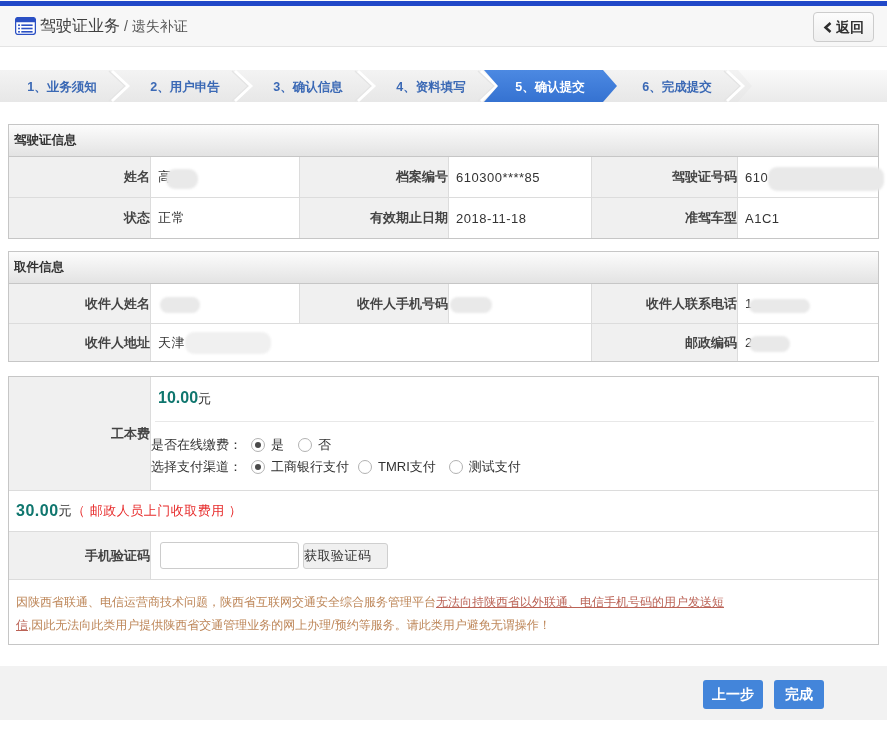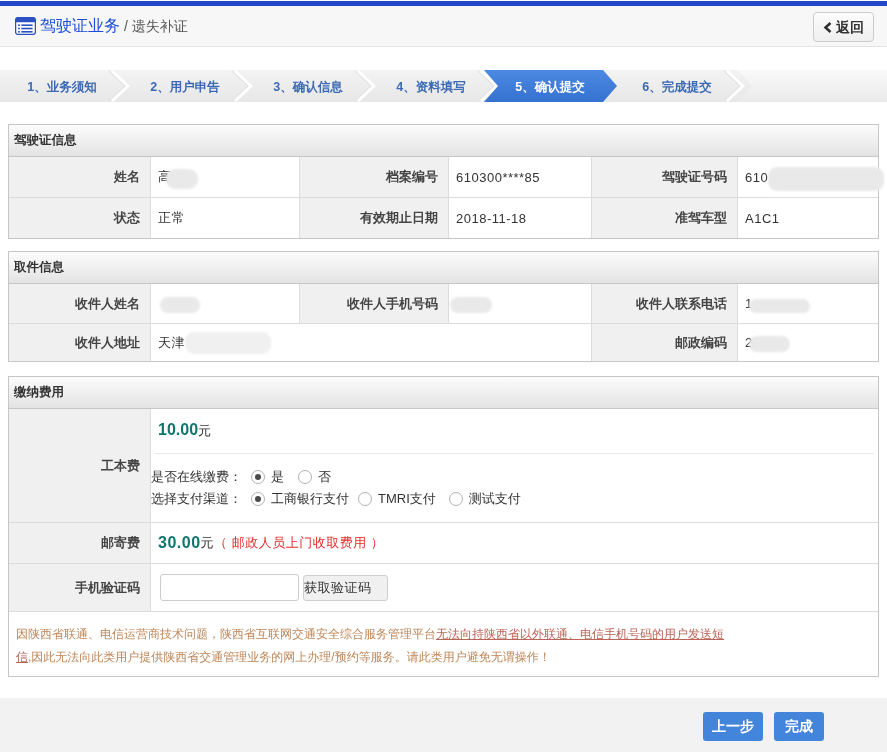--- a/index.html
+++ b/index.html
@@ -1,30 +1,30 @@
 <!DOCTYPE html>
 <html><head>
 <meta charset="utf-8">
 <style>
 *{margin:0;padding:0;box-sizing:border-box}
 html,body{width:887px;height:756px;background:#fff;font-family:"Liberation Sans",sans-serif;overflow:hidden}
 .topbar{height:6px;background:#2148c8;border-top:1px solid #fdfdfd}
 .hdr{height:41px;background:#f7f7f7;border-bottom:1px solid #e4e4e4;position:relative}
 .hdr .icon{position:absolute;left:15px;top:11px}
-.hdr .title{position:absolute;left:40px;top:10px;font-size:16px;color:#1d4ed8}
+.hdr .title{position:absolute;left:40px;top:10px;font-size:16px;color:#404040}
 .hdr .crumb{position:absolute;left:124px;top:12px;font-size:14px;color:#555}
 .btn-back{position:absolute;right:13px;top:6px;width:61px;height:30px;border:1px solid #ccc;border-radius:4px;background:linear-gradient(#fcfcfc,#efefef);font-size:14px;font-weight:bold;color:#333;text-align:center;line-height:28px}
 .btn-back svg{vertical-align:-1px;margin-right:3px}
 .gap{height:23px}
 .steps{display:block}
 .sec{margin:0 8px;border:1px solid #c6c6c6}
 .sec-h{height:32px;line-height:31px;border-bottom:1px solid #c6c6c6;background:linear-gradient(#fcfcfc,#e3e3e3);font-size:12.5px;font-weight:bold;color:#333;padding-left:5px}
 .row{display:flex;border-bottom:1px solid #dcdcdc}
 .row:last-child{border-bottom:none}
-.lbl{background:#f0f0f0;border-right:1px solid #dcdcdc;display:flex;align-items:center;justify-content:flex-end;padding-right:10px;font-size:13px;font-weight:bold;color:#444;flex-shrink:0}
+.lbl{background:#f0f0f0;border-right:1px solid #dcdcdc;display:flex;align-items:center;justify-content:flex-end;font-size:13px;font-weight:bold;color:#444;flex-shrink:0}
 .val{display:flex;align-items:center;padding-left:7px;font-size:13px;letter-spacing:0.5px;color:#333;position:relative;border-right:1px solid #dcdcdc;flex-shrink:0}
 .val.last{border-right:none;flex:1}
 .w1{width:142px}.w2{width:149px}.w3{width:149px}.w4{width:143px}.w5{width:146px}
 .h41{height:41px}.h40{height:40px}.h37{height:37px}
 .blur{position:absolute;background:#e9e9e9;border-radius:9px;filter:blur(1px);z-index:5}
 .red{color:#0f766e;font-weight:bold;font-size:16px}
 #s1{margin-top:22px;margin-bottom:12px}
 #s2{margin-bottom:14px}
 .fee-cell{flex:1;position:relative;font-size:13px;color:#333}
 .fee-amt{margin:12px 0 0 7px;line-height:17px}
@@ -138,32 +138,30 @@
     <div class="val last">1<i class="blur" style="left:11px;top:15px;width:61px;height:14px"></i></div>
   </div>
   <div class="row h37">
     <div class="lbl w1">收件人地址</div>
     <div class="val" style="width:441px">天津<i class="blur" style="left:34px;top:8px;width:86px;height:22px;background:#f0f0f0"></i></div>
     <div class="lbl w5">邮政编码</div>
     <div class="val last">2<i class="blur" style="left:11px;top:12px;width:41px;height:16px"></i></div>
   </div>
 </div>
 <div class="sec" id="s3">
-  <div class="sec-h">缴纳费用</div>
   <div class="row" style="height:114px">
     <div class="lbl w1">工本费</div>
     <div class="fee-cell">
       <div class="fee-amt"><span class="red">10.00</span>元</div>
       <div class="fee-hr"></div>
       <div class="rline rline1">是否在线缴费：<span class="rd on" style="margin-left:9px"></span><span style="margin-left:6px">是</span><span class="rd" style="margin-left:14px"></span><span style="margin-left:6px">否</span></div>
       <div class="rline">选择支付渠道：<span class="rd on" style="margin-left:9px"></span><span style="margin-left:6px">工商银行支付</span><span class="rd" style="margin-left:9px"></span><span style="margin-left:6px">TMRI支付</span><span class="rd" style="margin-left:13px"></span><span style="margin-left:6px">测试支付</span></div>
     </div>
   </div>
   <div class="row h41">
-    <div class="lbl w1">邮寄费</div>
     <div class="val last"><span class="red">30.00</span>元<span class="post-red">（ 邮政人员上门收取费用 ）</span></div>
   </div>
   <div class="row" style="height:48px">
     <div class="lbl w1">手机验证码</div>
     <div class="val last" style="padding-left:0">
         <input class="vcode-in" type="text" style="">
         <div class="vcode-btn">获取验证码</div>
       </div>
   </div>
   <div class="row" style="height:64px">

